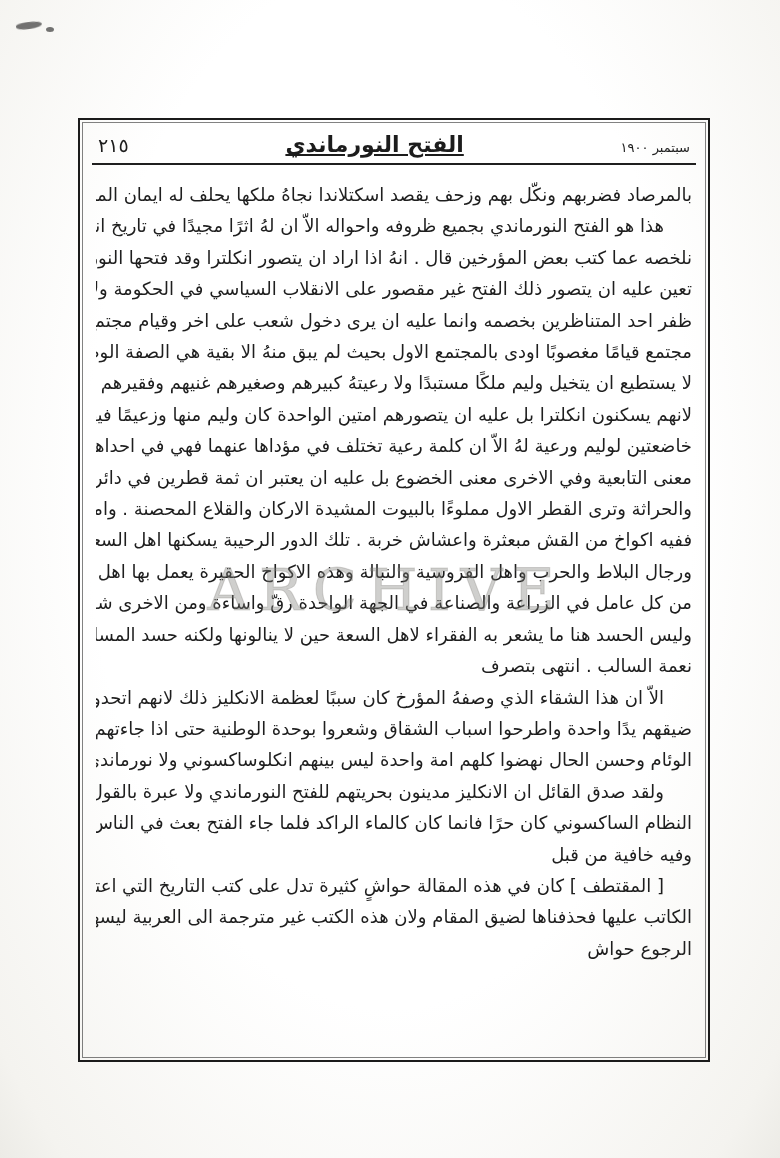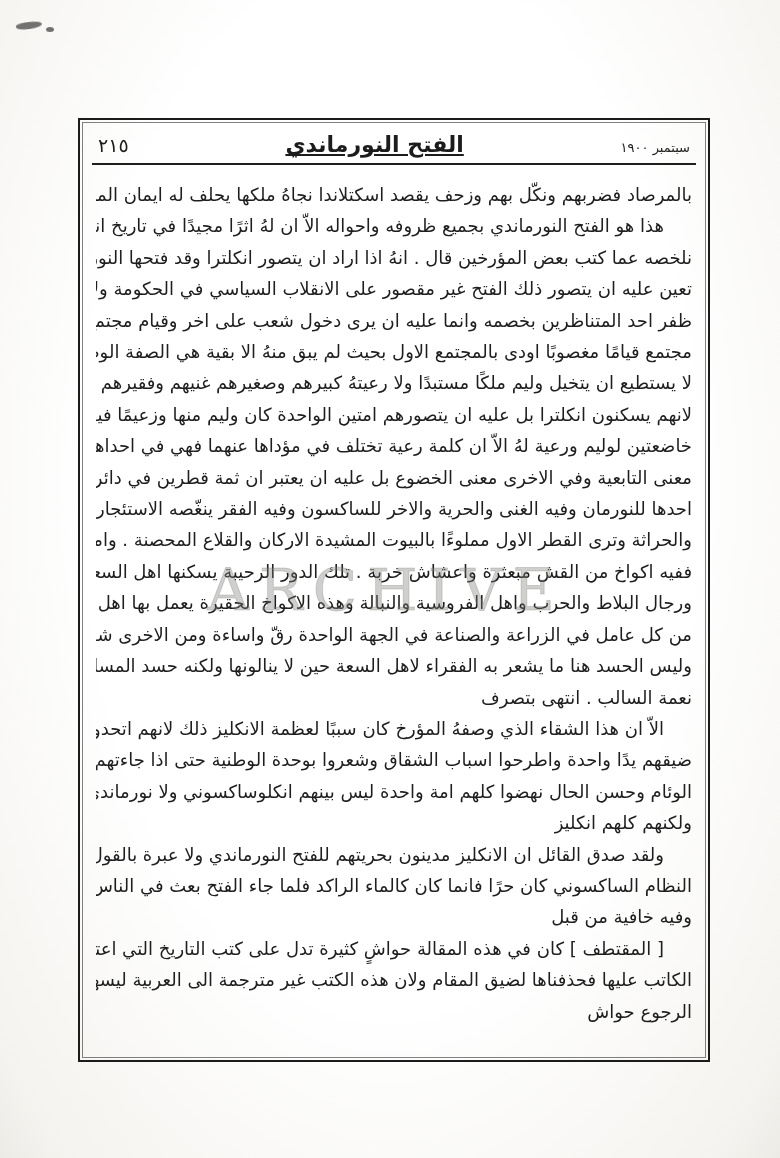--- a/index.html
+++ b/index.html
@@ -133,31 +133,29 @@
         <div class="line">بالمرصاد فضربهم ونكّل بهم وزحف يقصد اسكتلاندا نجاهُ ملكها يحلف له ايمان المودة والولاء</div>
         <div class="line indent">هذا هو الفتح النورماندي بجميع ظروفه واحواله الاّ ان لهُ اثرًا مجيدًا في تاريخ انكلترا</div>
         <div class="line">نلخصه عما كتب بعض المؤرخين قال . انهُ اذا اراد ان يتصور انكلترا وقد فتحها النورمان</div>
         <div class="line">تعين عليه ان يتصور ذلك الفتح غير مقصور على الانقلاب السياسي في الحكومة ولا على</div>
         <div class="line">ظفر احد المتناظرين بخصمه وانما عليه ان يرى دخول شعب على اخر وقيام مجتمع فوق</div>
         <div class="line">مجتمع قيامًا مغصوبًا اودى بالمجتمع الاول بحيث لم يبق منهُ الا بقية هي الصفة الوطنية وانهُ</div>
         <div class="line">لا يستطيع ان يتخيل وليم ملكًا مستبدًا ولا رعيتهُ كبيرهم وصغيرهم غنيهم وفقيرهم انهم انكليز</div>
         <div class="line">لانهم يسكنون انكلترا بل عليه ان يتصورهم امتين الواحدة كان وليم منها وزعيمًا فيها كلتيهما</div>
         <div class="line">خاضعتين لوليم ورعية لهُ الاّ ان كلمة رعية تختلف في مؤداها عنهما فهي في احداها تفيد</div>
         <div class="line">معنى التابعية وفي الاخرى معنى الخضوع بل عليه ان يعتبر ان ثمة قطرين في دائرة واحدة</div>
-        <div class="line">احدها للنورمان وفيه الغنى والحرية والاخر للساكسون وفيه الفقر ينغّصه الاستئجار</div>
         <div class="line">والحراثة وترى القطر الاول مملوءًا بالبيوت المشيدة الاركان والقلاع المحصنة . واما الثاني</div>
         <div class="line">ففيه اكواخ من القش مبعثرة واعشاش خربة . تلك الدور الرحيبة يسكنها اهل السعادة والنعيم</div>
         <div class="line">ورجال البلاط والحرب واهل الفروسية والنبالة وهذه الاكواخ الحقيرة يعمل بها اهل الكد</div>
         <div class="line">من كل عامل في الزراعة والصناعة في الجهة الواحدة رقّ واساءة ومن الاخرى شقاء وحسد</div>
         <div class="line">وليس الحسد هنا ما يشعر به الفقراء لاهل السعة حين لا ينالونها ولكنه حسد المسلوب من</div>
         <div class="line end">نعمة السالب . انتهى بتصرف</div>
         <div class="line indent">الاّ ان هذا الشقاء الذي وصفهُ المؤرخ كان سببًا لعظمة الانكليز ذلك لانهم اتحدوا في</div>
         <div class="line">ضيقهم يدًا واحدة واطرحوا اسباب الشقاق وشعروا بوحدة الوطنية حتى اذا جاءتهم نعمة</div>
         <div class="line">الوئام وحسن الحال نهضوا كلهم امة واحدة ليس بينهم انكلوساكسوني ولا نورماندي</div>
-        <div class="line end">ولكنهم كلهم انكليز</div>
         <div class="line indent">ولقد صدق القائل ان الانكليز مدينون بحريتهم للفتح النورماندي ولا عبرة بالقول ان</div>
         <div class="line">النظام الساكسوني كان حرًا فانما كان كالماء الراكد فلما جاء الفتح بعث في الناس فضائل</div>
         <div class="line end">وفيه خافية من قبل</div>
         <div class="line indent">[ المقتطف ]  كان في هذه المقالة حواشٍ كثيرة تدل على كتب التاريخ التي اعتمد</div>
         <div class="line">الكاتب عليها فحذفناها لضيق المقام ولان هذه الكتب غير مترجمة الى العربية ليسهل</div>
         <div class="line end">الرجوع حواش</div>
       </div>
 
   </div>
 

